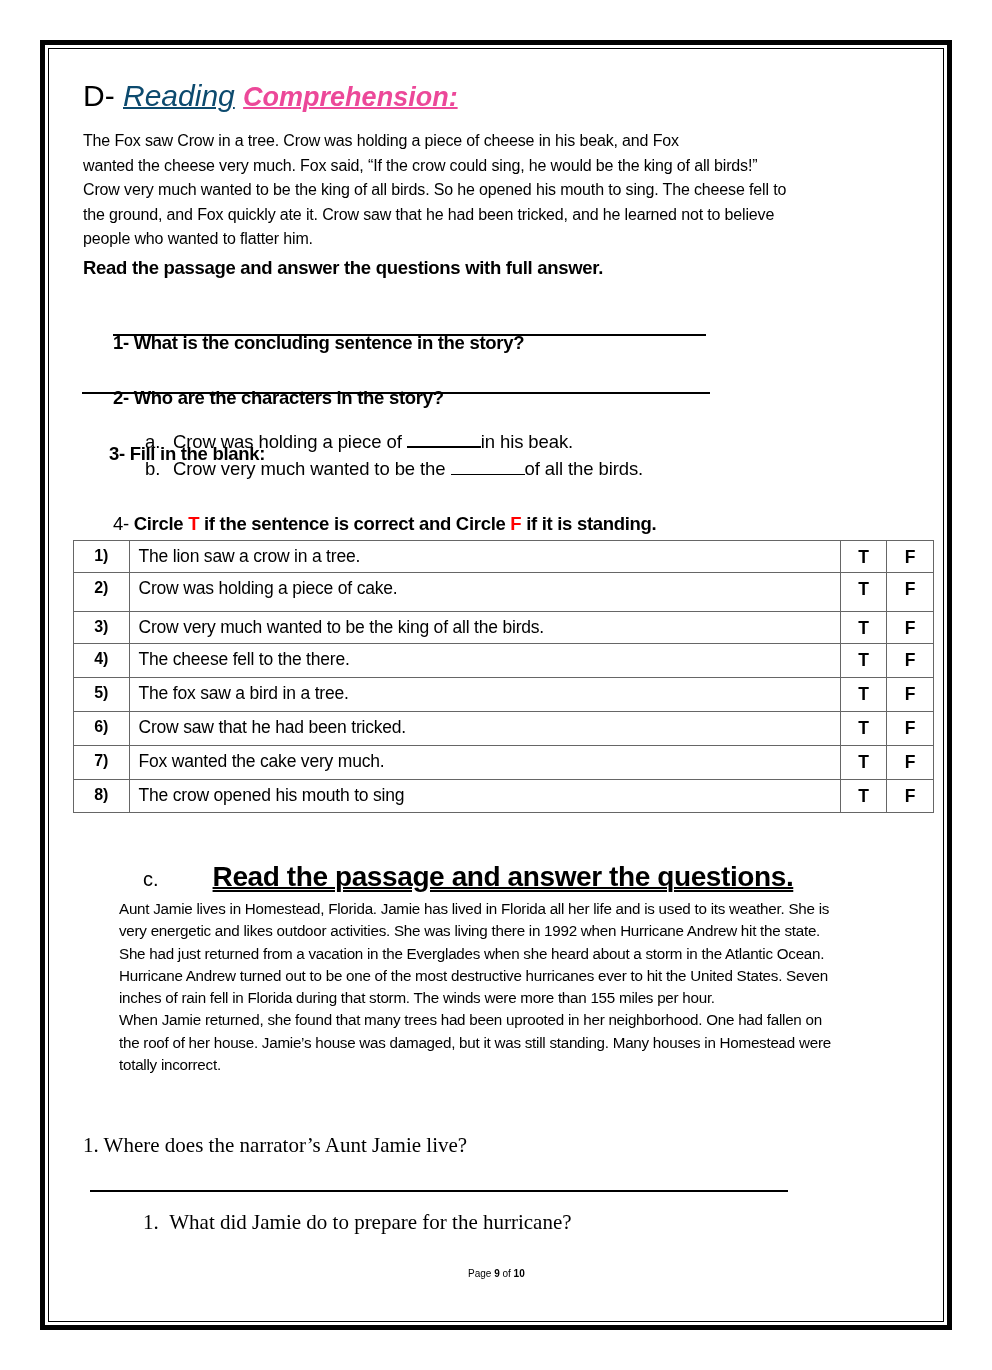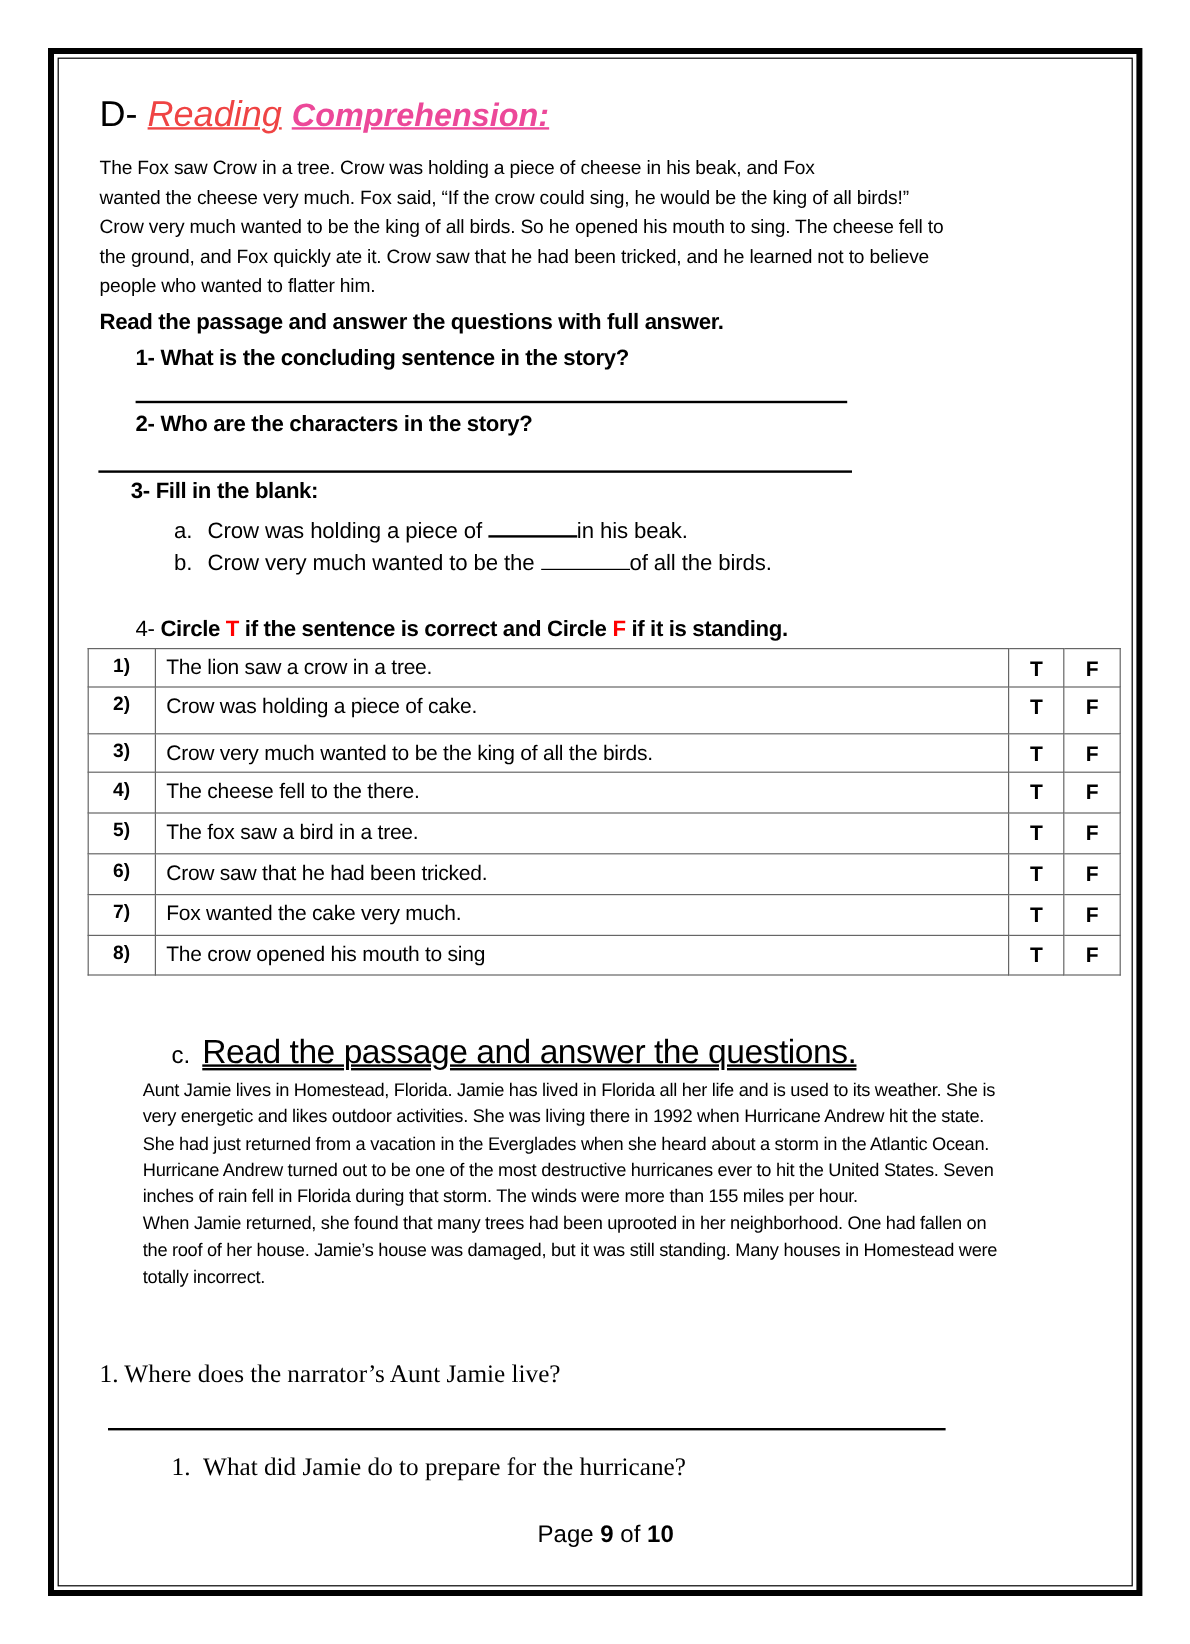--- a/index.html
+++ b/index.html
@@ -34,21 +34,21 @@
       border: 1.5px solid #000;
     }
     .abs { position: absolute; white-space: nowrap; }
 
     .section-title {
       left: 83px; top: 78px;
       font-size: 30px;
       line-height: 36px;
     }
     .section-title .title-red-italic {
-      color: #ef4444;
+      color: #0c4a6e;
       font-style: italic;
       text-decoration: underline;
       text-decoration-thickness: 2px;
     }
     .section-title .title-red-bold {
       color: #ec4899;
       font-style: italic;
       font-weight: bold;
       text-decoration: underline;
       text-decoration-thickness: 2px;
@@ -69,20 +69,21 @@
     .instruction {
       left: 83px; top: 257px;
       font-size: 18.5px;
       font-weight: bold;
       letter-spacing: -0.3px;
     }
     .q-bold {
       font-size: 18.5px;
       font-weight: bold;
       letter-spacing: -0.3px;
+      margin-top: 45px;
     }
     .answer-line {
       position: absolute;
       height: 0;
       border-top: 2px solid #000;
     }
     .fill-item {
       font-size: 18.5px;
       letter-spacing: -0.1px;
     }
@@ -139,45 +140,46 @@
     .c-heading {
       left: 143px; top: 860px;
       font-size: 28px;
       line-height: 34px;
     }
     .c-heading .c-label {
       font-size: 20px;
       margin-right: 10px;
     }
     .c-heading .c-title {
-      font-weight: normal;
+      font-weight: bold;
       letter-spacing: -0.4px;
       text-decoration: underline double;
       text-decoration-thickness: 1.5px;
+      margin-left: 44px;
     }
 
     .passage2 {
       position: absolute;
       left: 83px; top: 898px;
       width: 840px;
       font-size: 15.2px;
       line-height: 22.3px;
       letter-spacing: -0.25px;
       white-space: nowrap;
     }
     .passage2 div { height: 22.3px; margin-left: 36px; }
 
     .serif-q {
       font-family: "Liberation Serif", serif;
       font-size: 21px;
     }
 
     .footer {
-      left: 448px; top: 1268px;
-      font-size: 20px;
+      left: 468px; top: 1268px;
+      font-size: 10px;
     }
     .footer b { font-weight: bold; }
   </style>
 </head>
 <body>
 
 <div class="page-border"></div>
 <div class="page-border-inner"></div>
 
 <div class="abs section-title">

